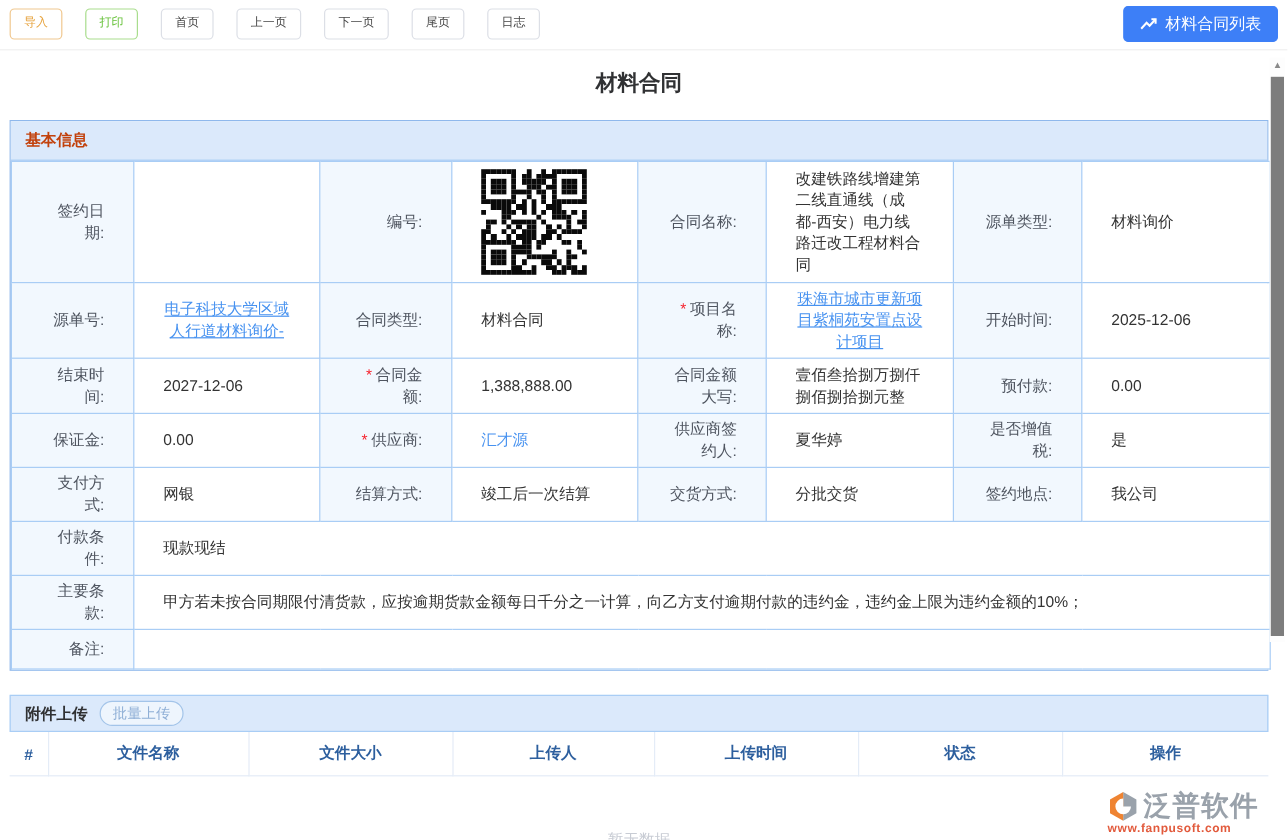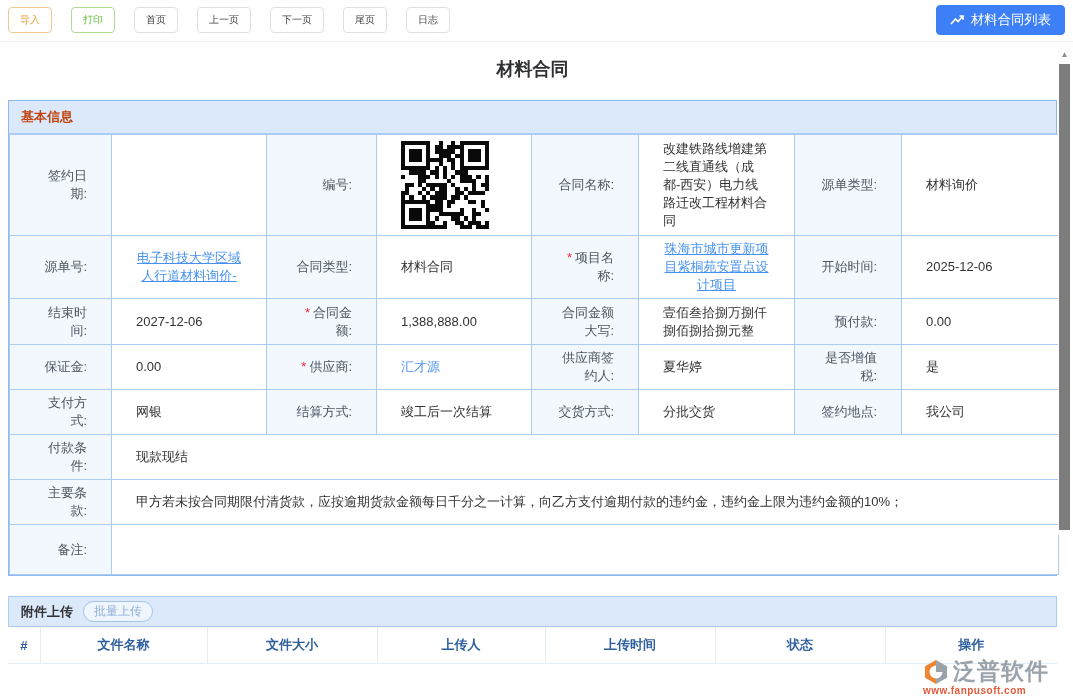--- a/index.html
+++ b/index.html
@@ -595,21 +595,21 @@
           <td class="val">我公司</td>
         </tr>
         <tr style="height:33px">
           <td class="lbl">付款条件:</td>
           <td class="val" colspan="7">现款现结</td>
         </tr>
         <tr style="height:34px">
           <td class="lbl">主要条款:</td>
           <td class="val" colspan="7">甲方若未按合同期限付清货款，应按逾期货款金额每日千分之一计算，向乙方支付逾期付款的违约金，违约金上限为违约金额的10%；</td>
         </tr>
-        <tr style="height:50px">
+        <tr style="height:33px">
           <td class="lbl">备注:</td>
           <td class="val" colspan="7"></td>
         </tr>
       </tbody>
     </table>
   </div>
 
   <div class="attach">
     <div class="attach-header">
       <span class="attach-title">附件上传</span>

